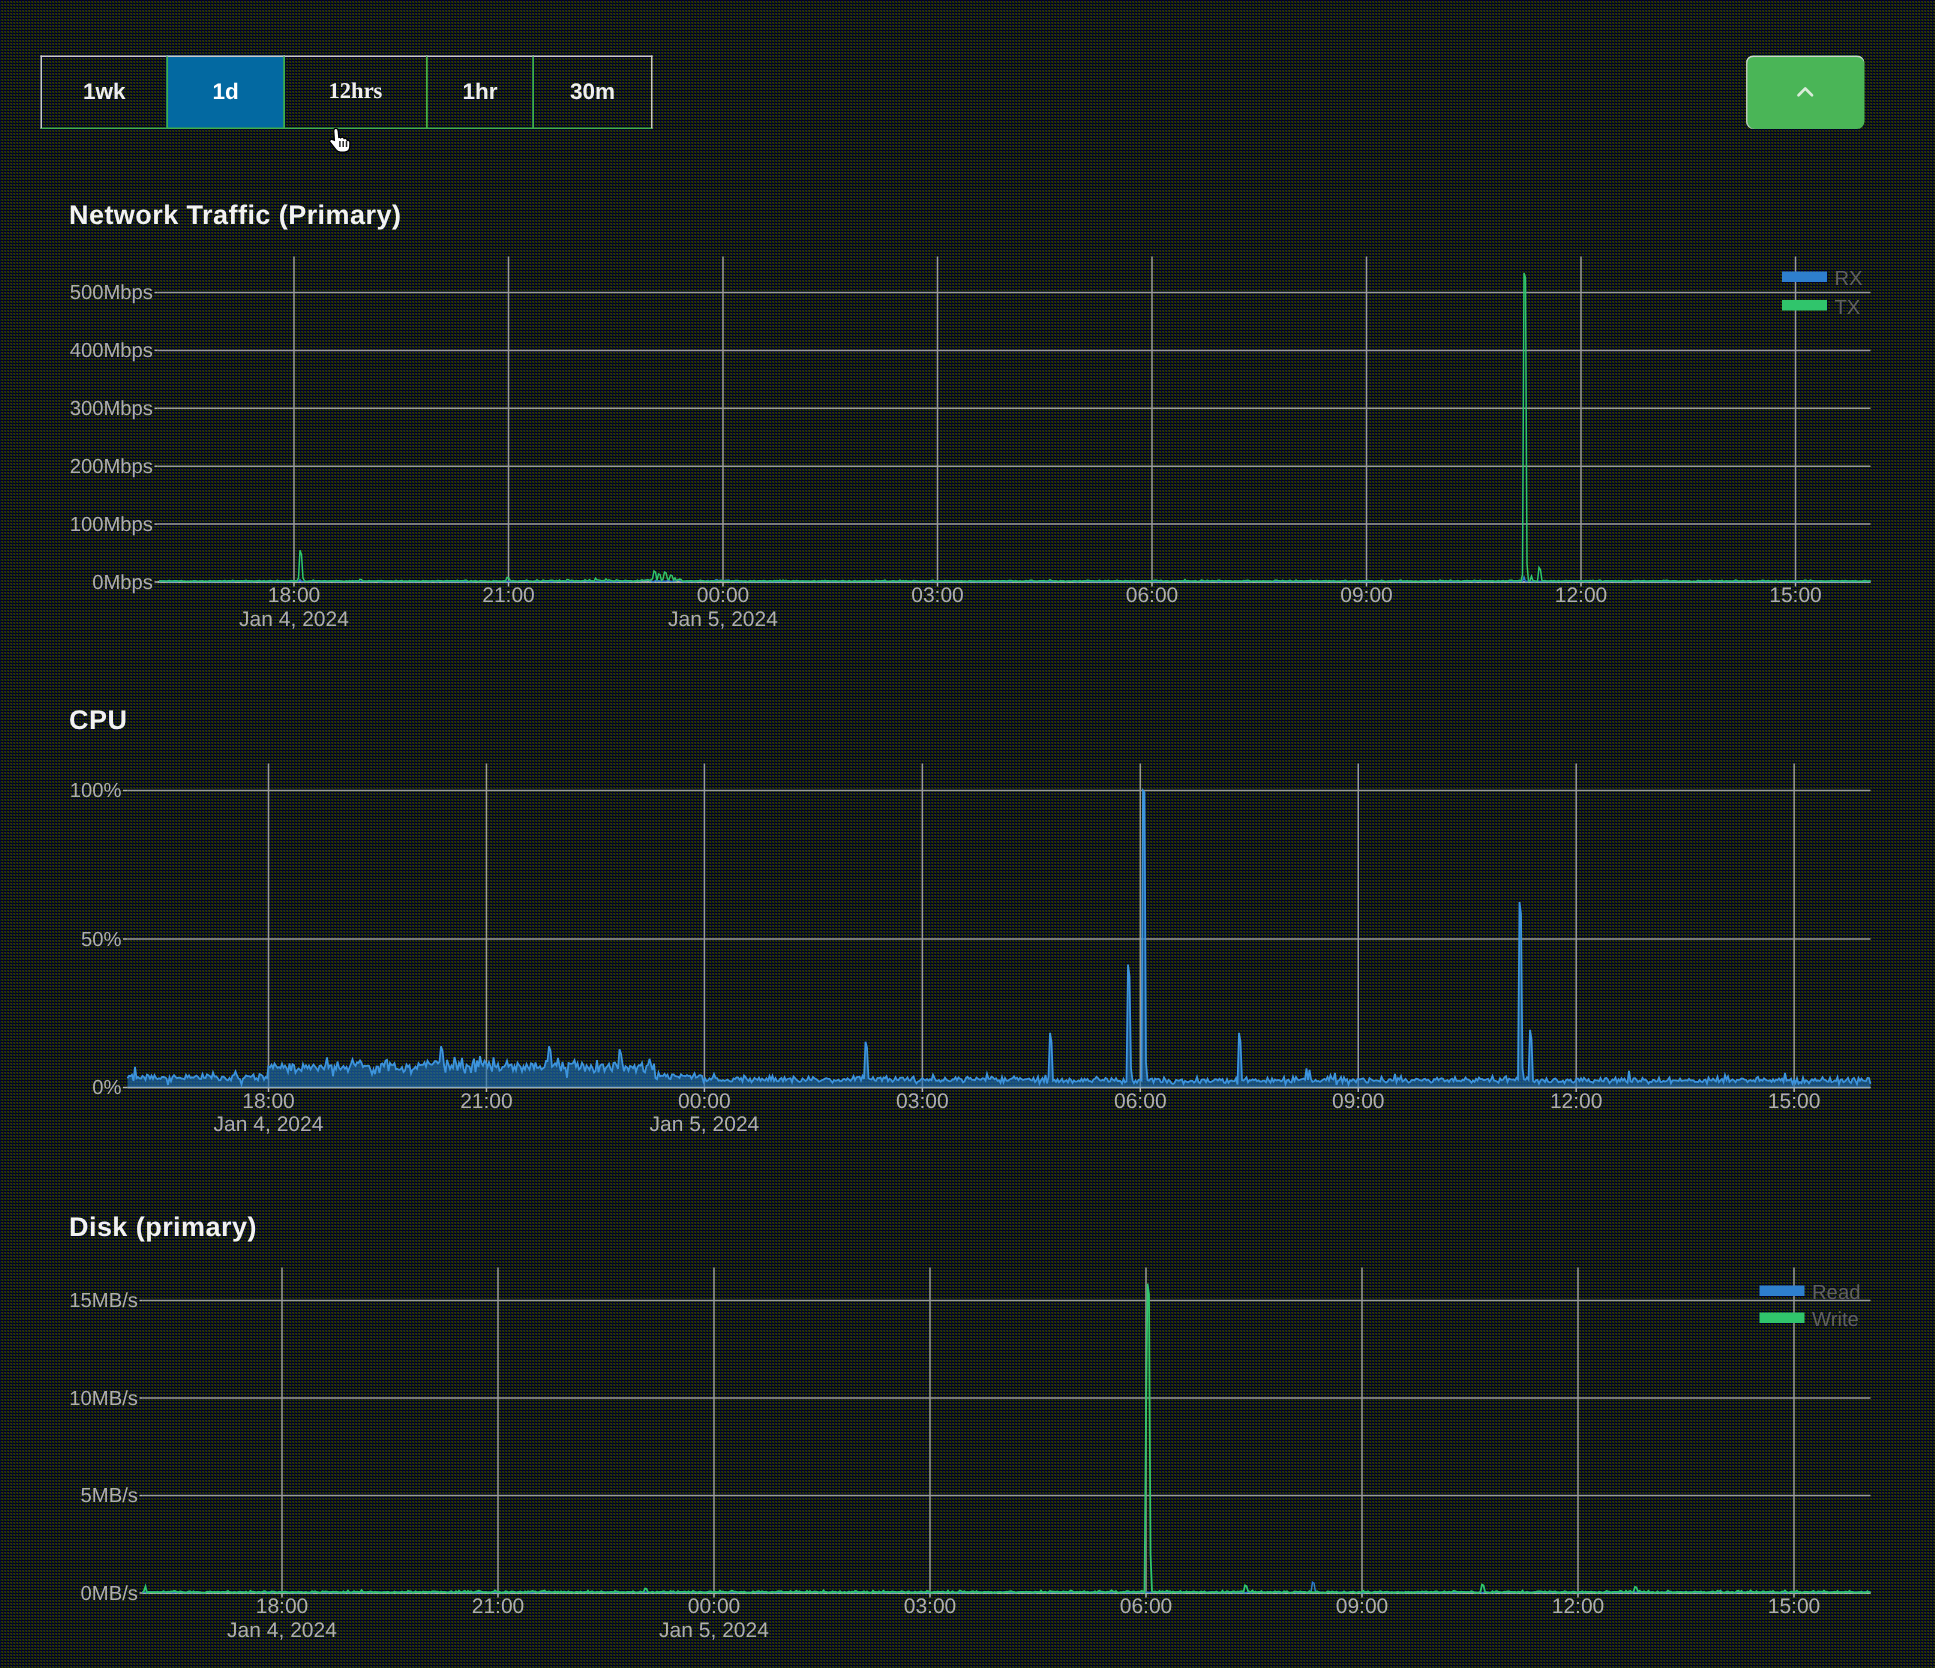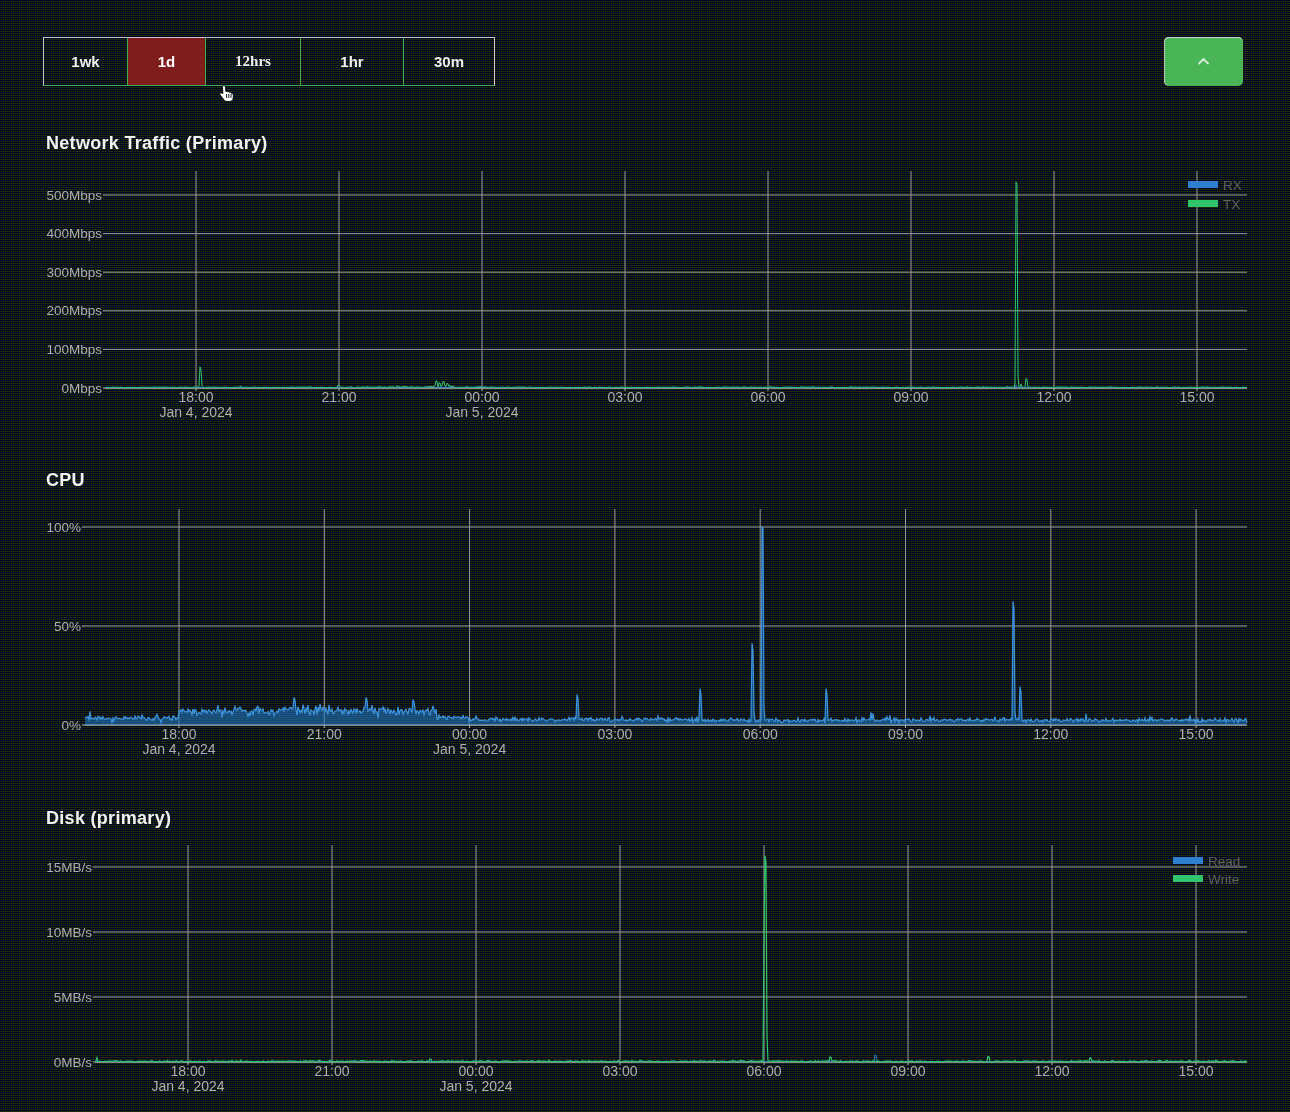--- a/index.html
+++ b/index.html
@@ -1,43 +1,43 @@
 <!DOCTYPE html>
 <html><head>
 <meta charset="utf-8">
 <style>
 html,body{margin:0;padding:0;}
 body{width:1290px;height:1112px;overflow:hidden;position:relative;
  background-color:#15151d;
  background-image:repeating-conic-gradient(#050510 0% 25%, #30300a 0% 50%, #0a260a 0% 75%, #000040 0% 100%);
  background-size:2px 2px;
  font-family:"Liberation Sans", sans-serif;}
-.btnrow{position:absolute;left:43px;top:37px;display:flex;}
+.btnrow{position:absolute;left:27px;top:37px;display:flex;}
 .btn{box-sizing:border-box;height:49px;line-height:47px;text-align:center;
  color:#efefef;font-weight:bold;font-size:15px;
  border:1px solid #3fae4a;border-top:1px solid #c9c9c9;margin-left:-1px;}
 .btn.first{margin-left:0;border-left:1px solid #c9c9c9;}
 .btn.last{border-right:1px solid #c9c9c9;}
-.btn.sel{background:#7f1d1d;color:#fff;}
+.btn.sel{background:#0369a1;color:#fff;}
 .collapse{position:absolute;left:1164px;top:37px;width:79px;height:49px;
  background:#4ab557;border-radius:5px;border:0;
  box-shadow:inset 0 1px 0 #cdd6cd, inset 1px 0 0 #b9c4b9;}
 svg text.al{font-size:13.5px;fill:#aeaeae;}
 svg text.xl{font-size:14px;fill:#aeaeae;}
 svg text.leg{font-size:13.5px;fill:#606060;}
 svg text.title{font-size:18px;font-weight:bold;letter-spacing:0.3px;fill:#f2f2f2;}
 </style>
 </head>
 <body>
 <div class="btnrow">
   <div class="btn first" style="width:85px;">1wk</div>
   <div class="btn sel" style="width:79px;">1d</div>
   <div class="btn" style="width:96px;font-family:Liberation Serif, serif;">12hrs</div>
-  <div class="btn" style="width:104px;">1hr</div>
-  <div class="btn last" style="width:92px;">30m</div>
+  <div class="btn" style="width:72px;">1hr</div>
+  <div class="btn last" style="width:80px;">30m</div>
 </div>
 <div class="collapse">
   <svg width="79" height="49" viewBox="0 0 79 49">
       <path d="M35 26.5 L39.5 22 L44 26.5" fill="none" stroke="#d8ecd8" stroke-width="1.8" stroke-linecap="round" stroke-linejoin="round"></path>
     </svg>
 </div>
 <svg width="1290" height="1112" style="position:absolute;left:0;top:0;">
 <line x1="196.0" y1="171.0" x2="196.0" y2="388.0" stroke="#9a9a9a" stroke-width="1"></line>
 <line x1="196.0" y1="388.0" x2="196.0" y2="391.0" stroke="#b2b2b2" stroke-width="1"></line>
 <line x1="339.0" y1="171.0" x2="339.0" y2="388.0" stroke="#9a9a9a" stroke-width="1"></line>

